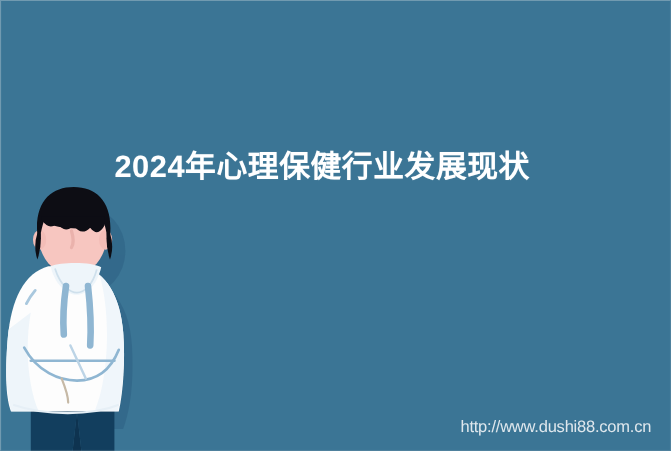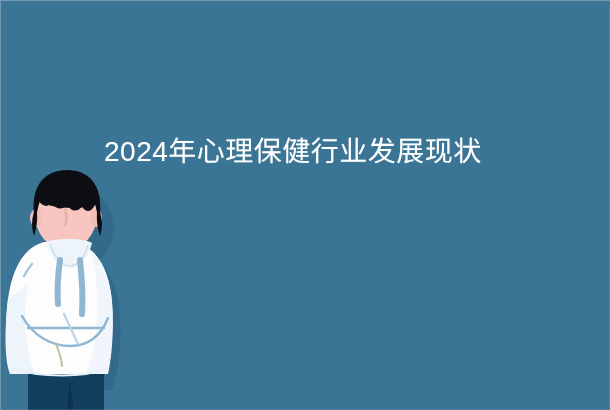--- a/index.html
+++ b/index.html
@@ -34,21 +34,21 @@
     top: 131px;
     width: 470px;
     z-index: 20;
   }
   .title-line {
     color: #ffffff;
     font-size: 28px;
     line-height: 41px;
     letter-spacing: 0.5px;
     white-space: nowrap;
-    font-weight: 400;
+    font-weight: 700;
     text-shadow: 0 0 1px rgba(255,255,255,0.25);
   }
   
   #watermark {
     position: absolute;
     right: 18px;
     bottom: 13px;
     color: #e8eef2;
     font-size: 15px;
     line-height: 16px;
@@ -155,15 +155,16 @@
 
         <path d="M12 200 C40 210 84 210 108 200" stroke="#e6eff6" stroke-width="2" fill="none"></path>
       </g>
     </svg>
   </div>
 
   <div id="title-block">
     <div class="title-line">2024年心理保健行业发展现状</div>
   </div>
 
+  <div id="watermark">http://www.dushi88.com.cn</div>
 
   <div id="banner-frame"></div>
 </div>
 
 </body></html>

